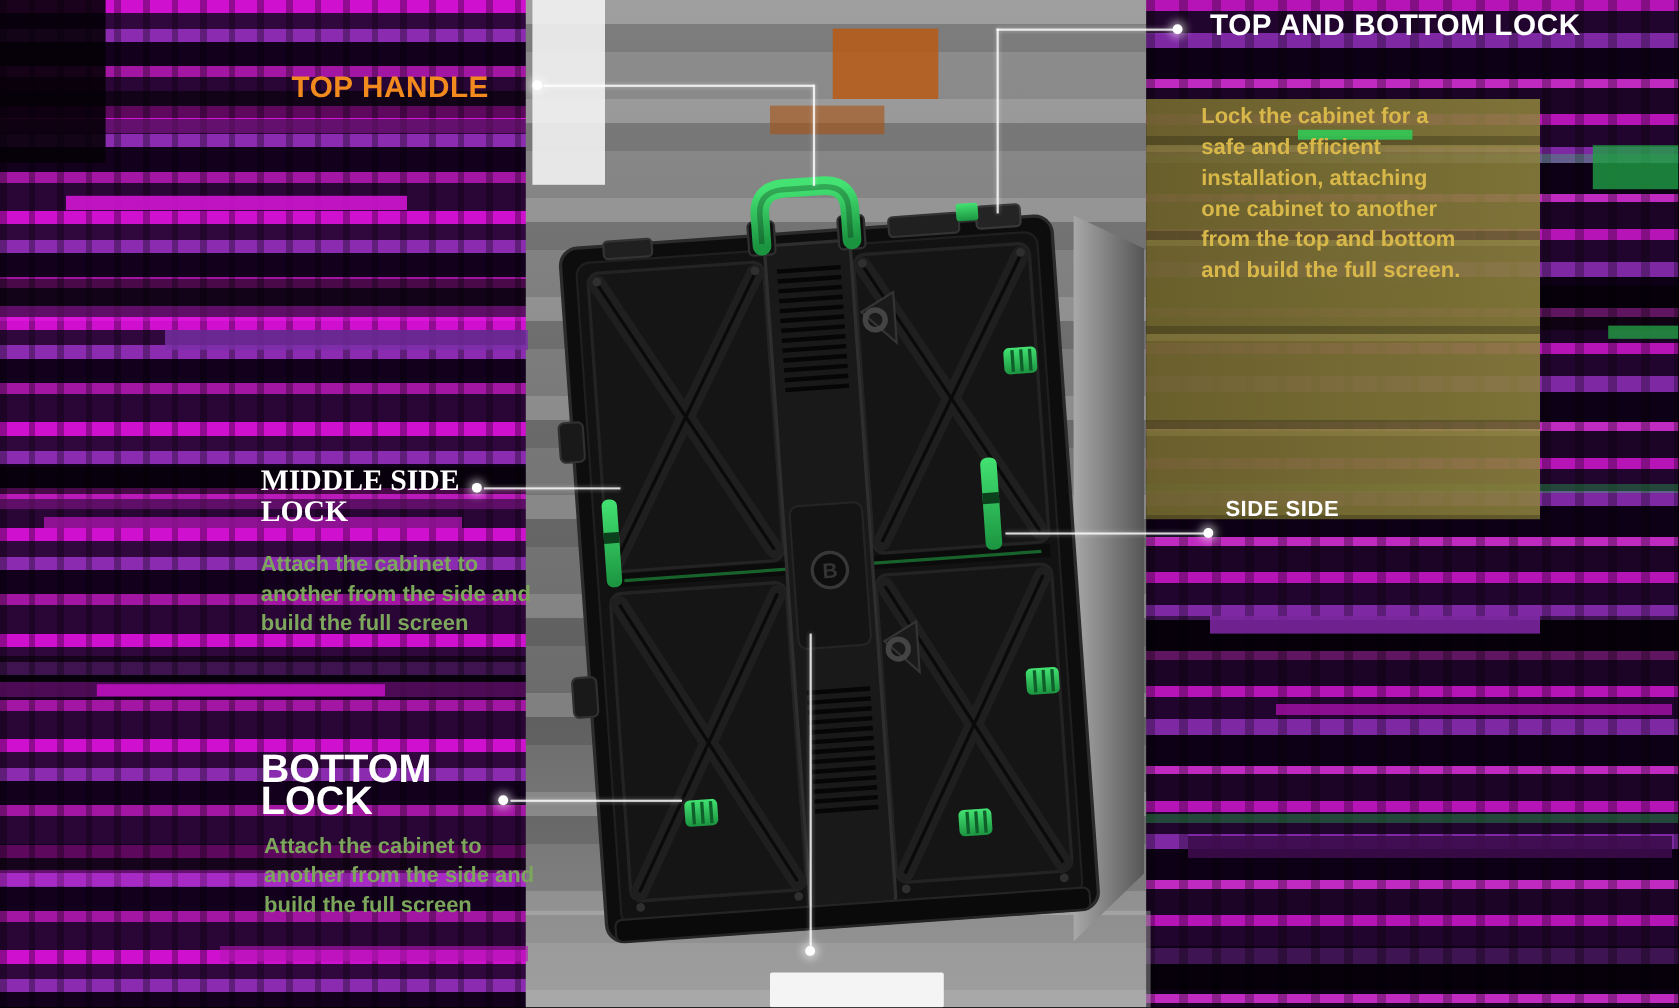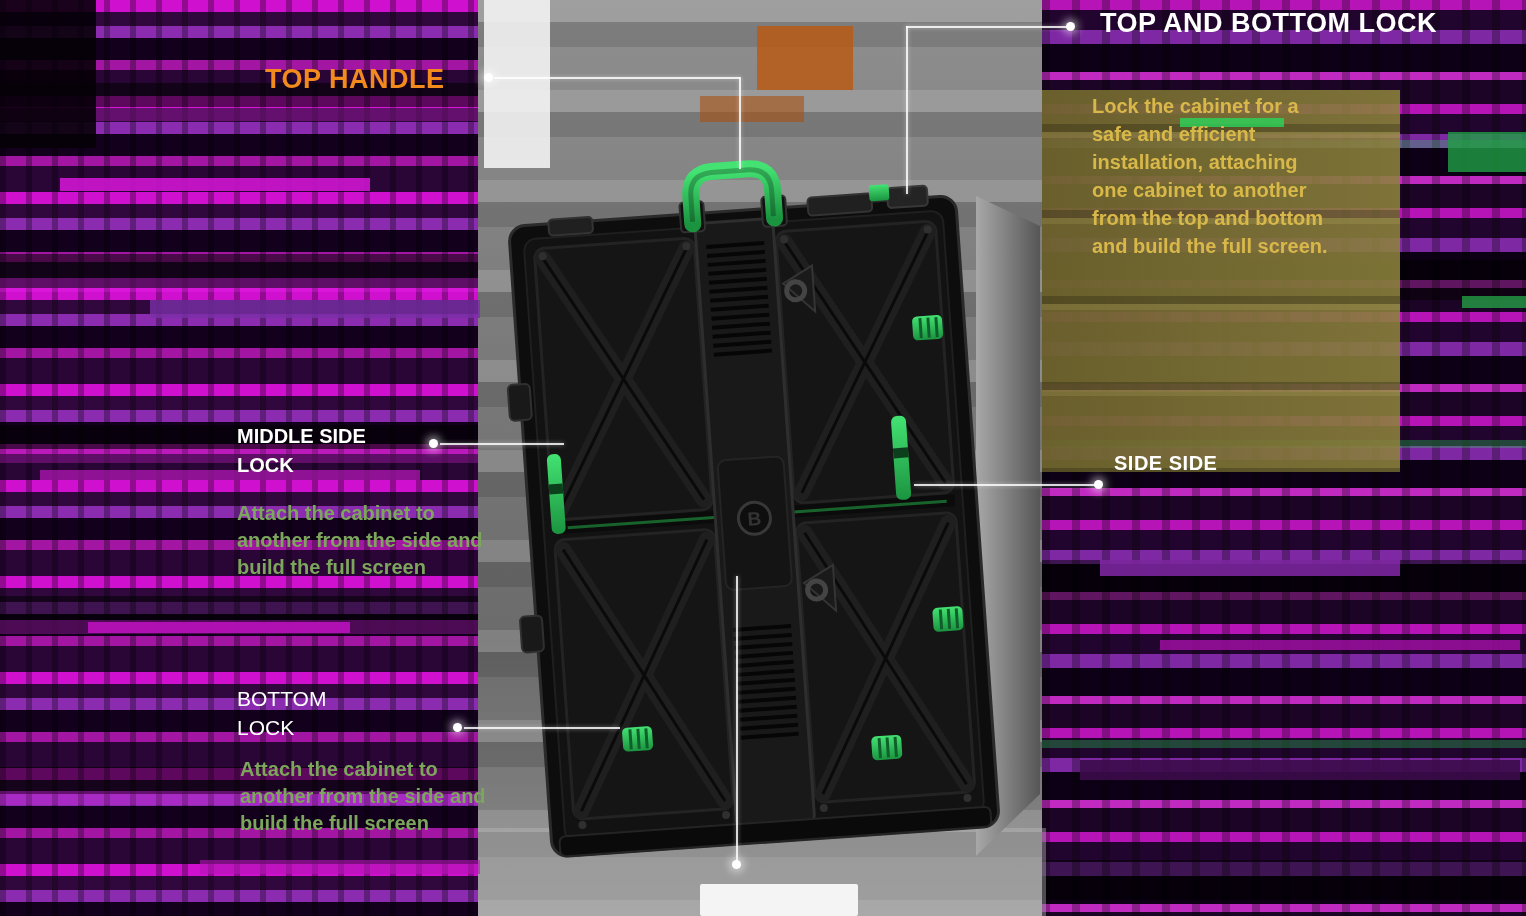--- a/index.html
+++ b/index.html
@@ -49,23 +49,23 @@
   .cabinet{position:absolute;left:478px;top:158px;width:575px;height:730px;z-index:3;}
   
   .ln{position:absolute;background:rgba(255,255,255,.85);box-shadow:0 0 4px rgba(255,255,255,.45);z-index:4;}
   .dot{position:absolute;width:9px;height:9px;border-radius:50%;background:#fff;
        box-shadow:0 0 8px 3px rgba(255,255,255,.55);z-index:4;}
   
   .txt{position:absolute;z-index:5;}
   .lbl-top-handle{left:265px;top:64px;font-size:27px;font-weight:800;letter-spacing:.5px;color:var(--label-orange,#F28A1E);}
   .hd-tr{left:1100px;top:8px;width:340px;font-size:27px;font-weight:800;letter-spacing:.5px;color:var(--heading-white,#fff);}
   .par-tr{left:1092px;top:92px;width:240px;font-size:20px;line-height:28px;font-weight:600;color:var(--paragraph-gold,#D9B84A);}
-  .hd-ml{left:237px;top:422px;font-size:20px;font-weight:800;line-height:29px;color:var(--heading-white,#fff);}
+  .hd-ml{left:237px;top:422px;font-size:27px;font-weight:800;line-height:29px;color:var(--heading-white,#fff);font-family:Liberation Serif, serif;}
   .body-ml{left:237px;top:500px;width:258px;font-size:20px;line-height:27px;font-weight:600;color:var(--body-green,#7CA65B);}
-  .hd-bl{left:237px;top:684px;font-size:21px;font-weight:400;line-height:29px;color:var(--heading-white,#fff);}
+  .hd-bl{left:237px;top:684px;font-size:36px;font-weight:700;line-height:29px;color:var(--heading-white,#fff);}
   .body-bl{left:240px;top:756px;width:262px;font-size:20px;line-height:27px;font-weight:600;color:var(--body-green,#7CA65B);}
   .lbl-sr{left:1114px;top:452px;font-size:20px;font-weight:700;letter-spacing:.5px;color:var(--heading-white,#fff);}
 </style>
 </head>
 <body>
 
 <div class="stage">
 
   <div class="bg-left"></div>
   <div class="bg-center"></div>

